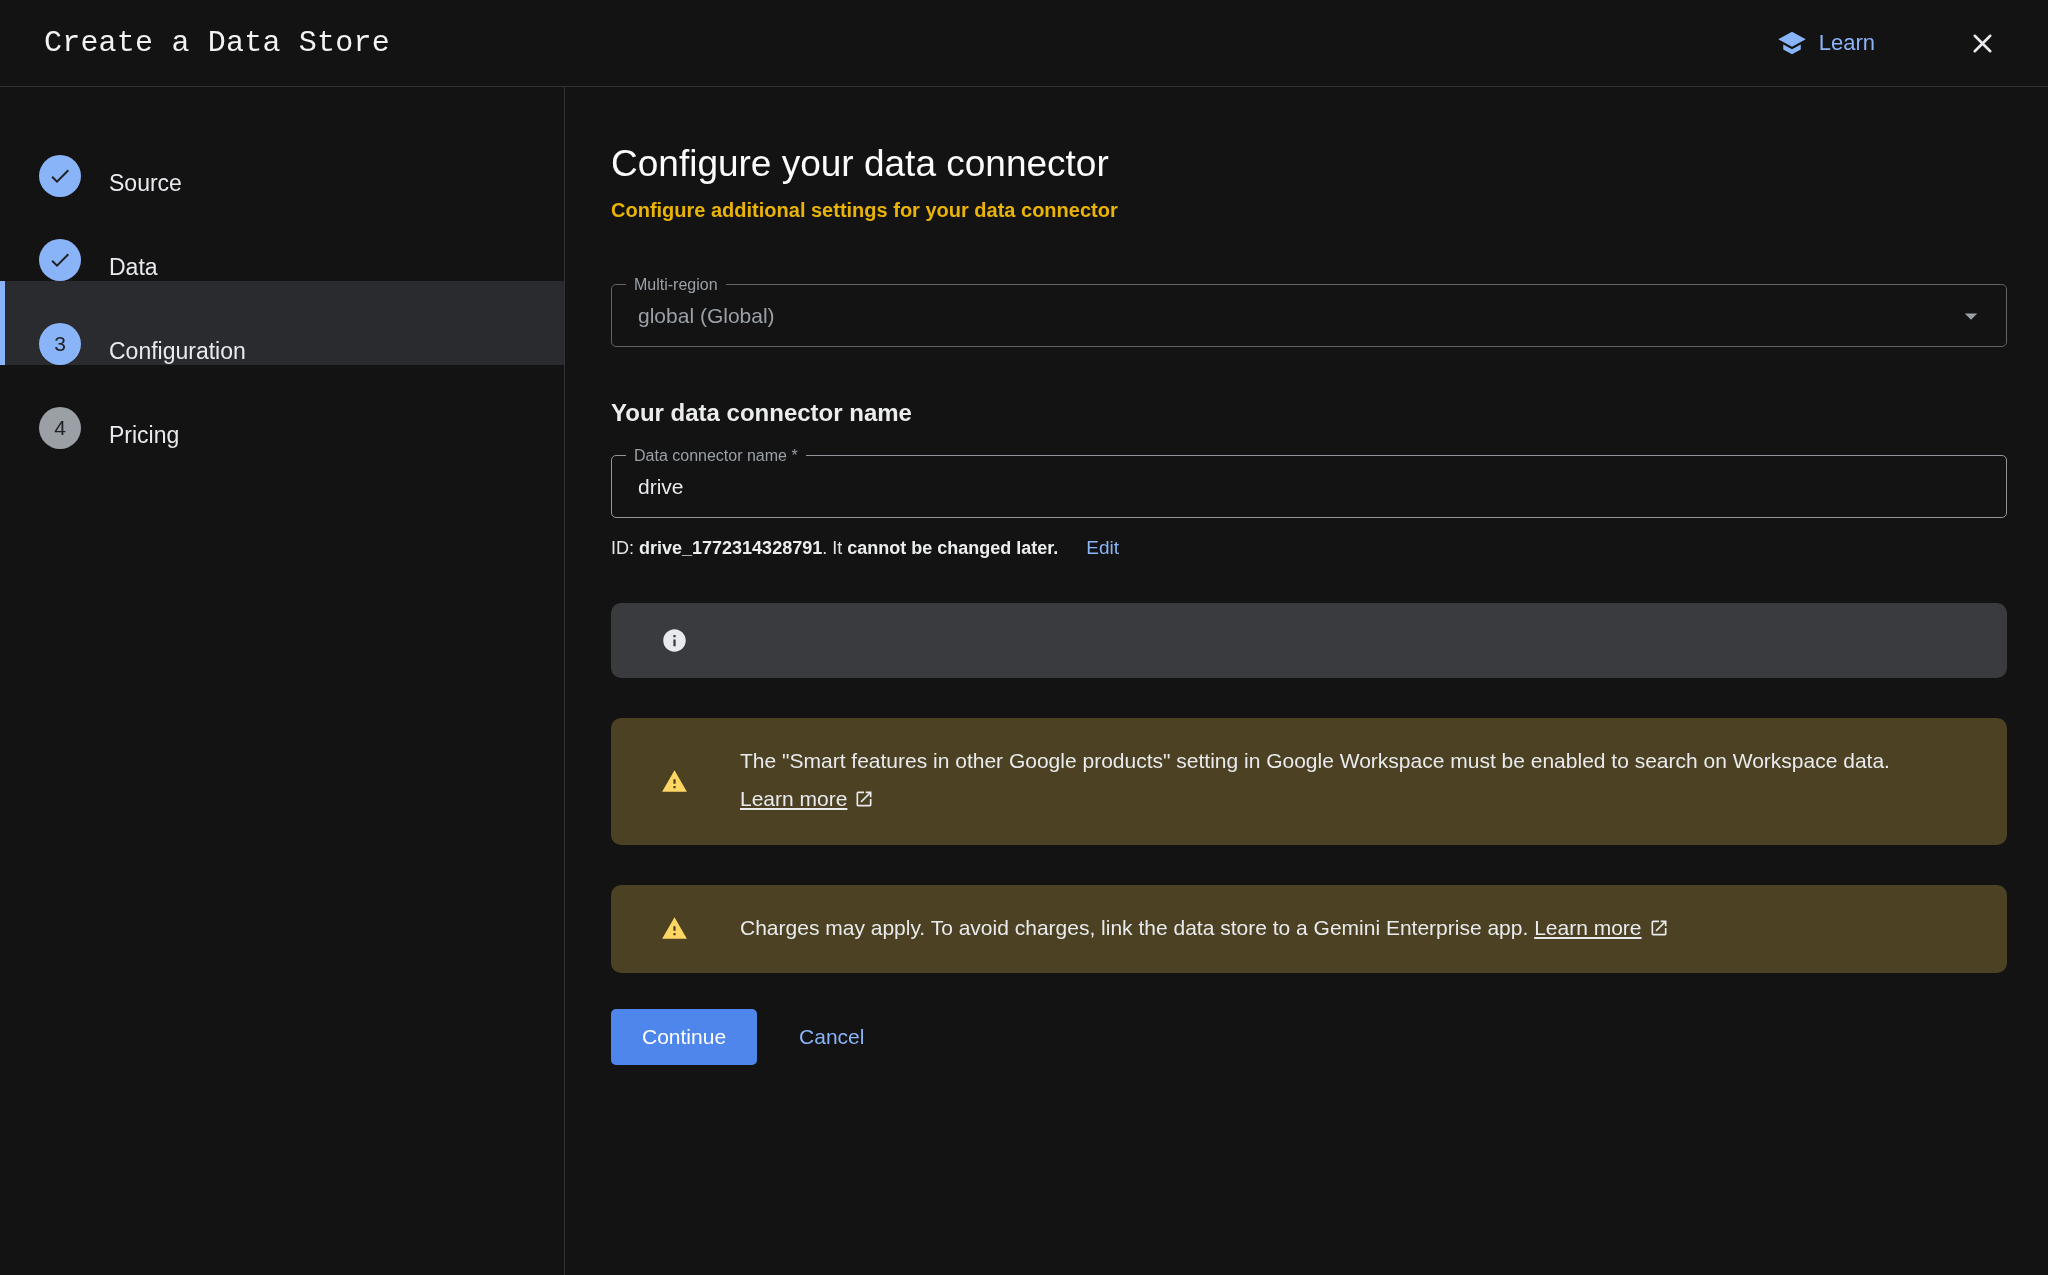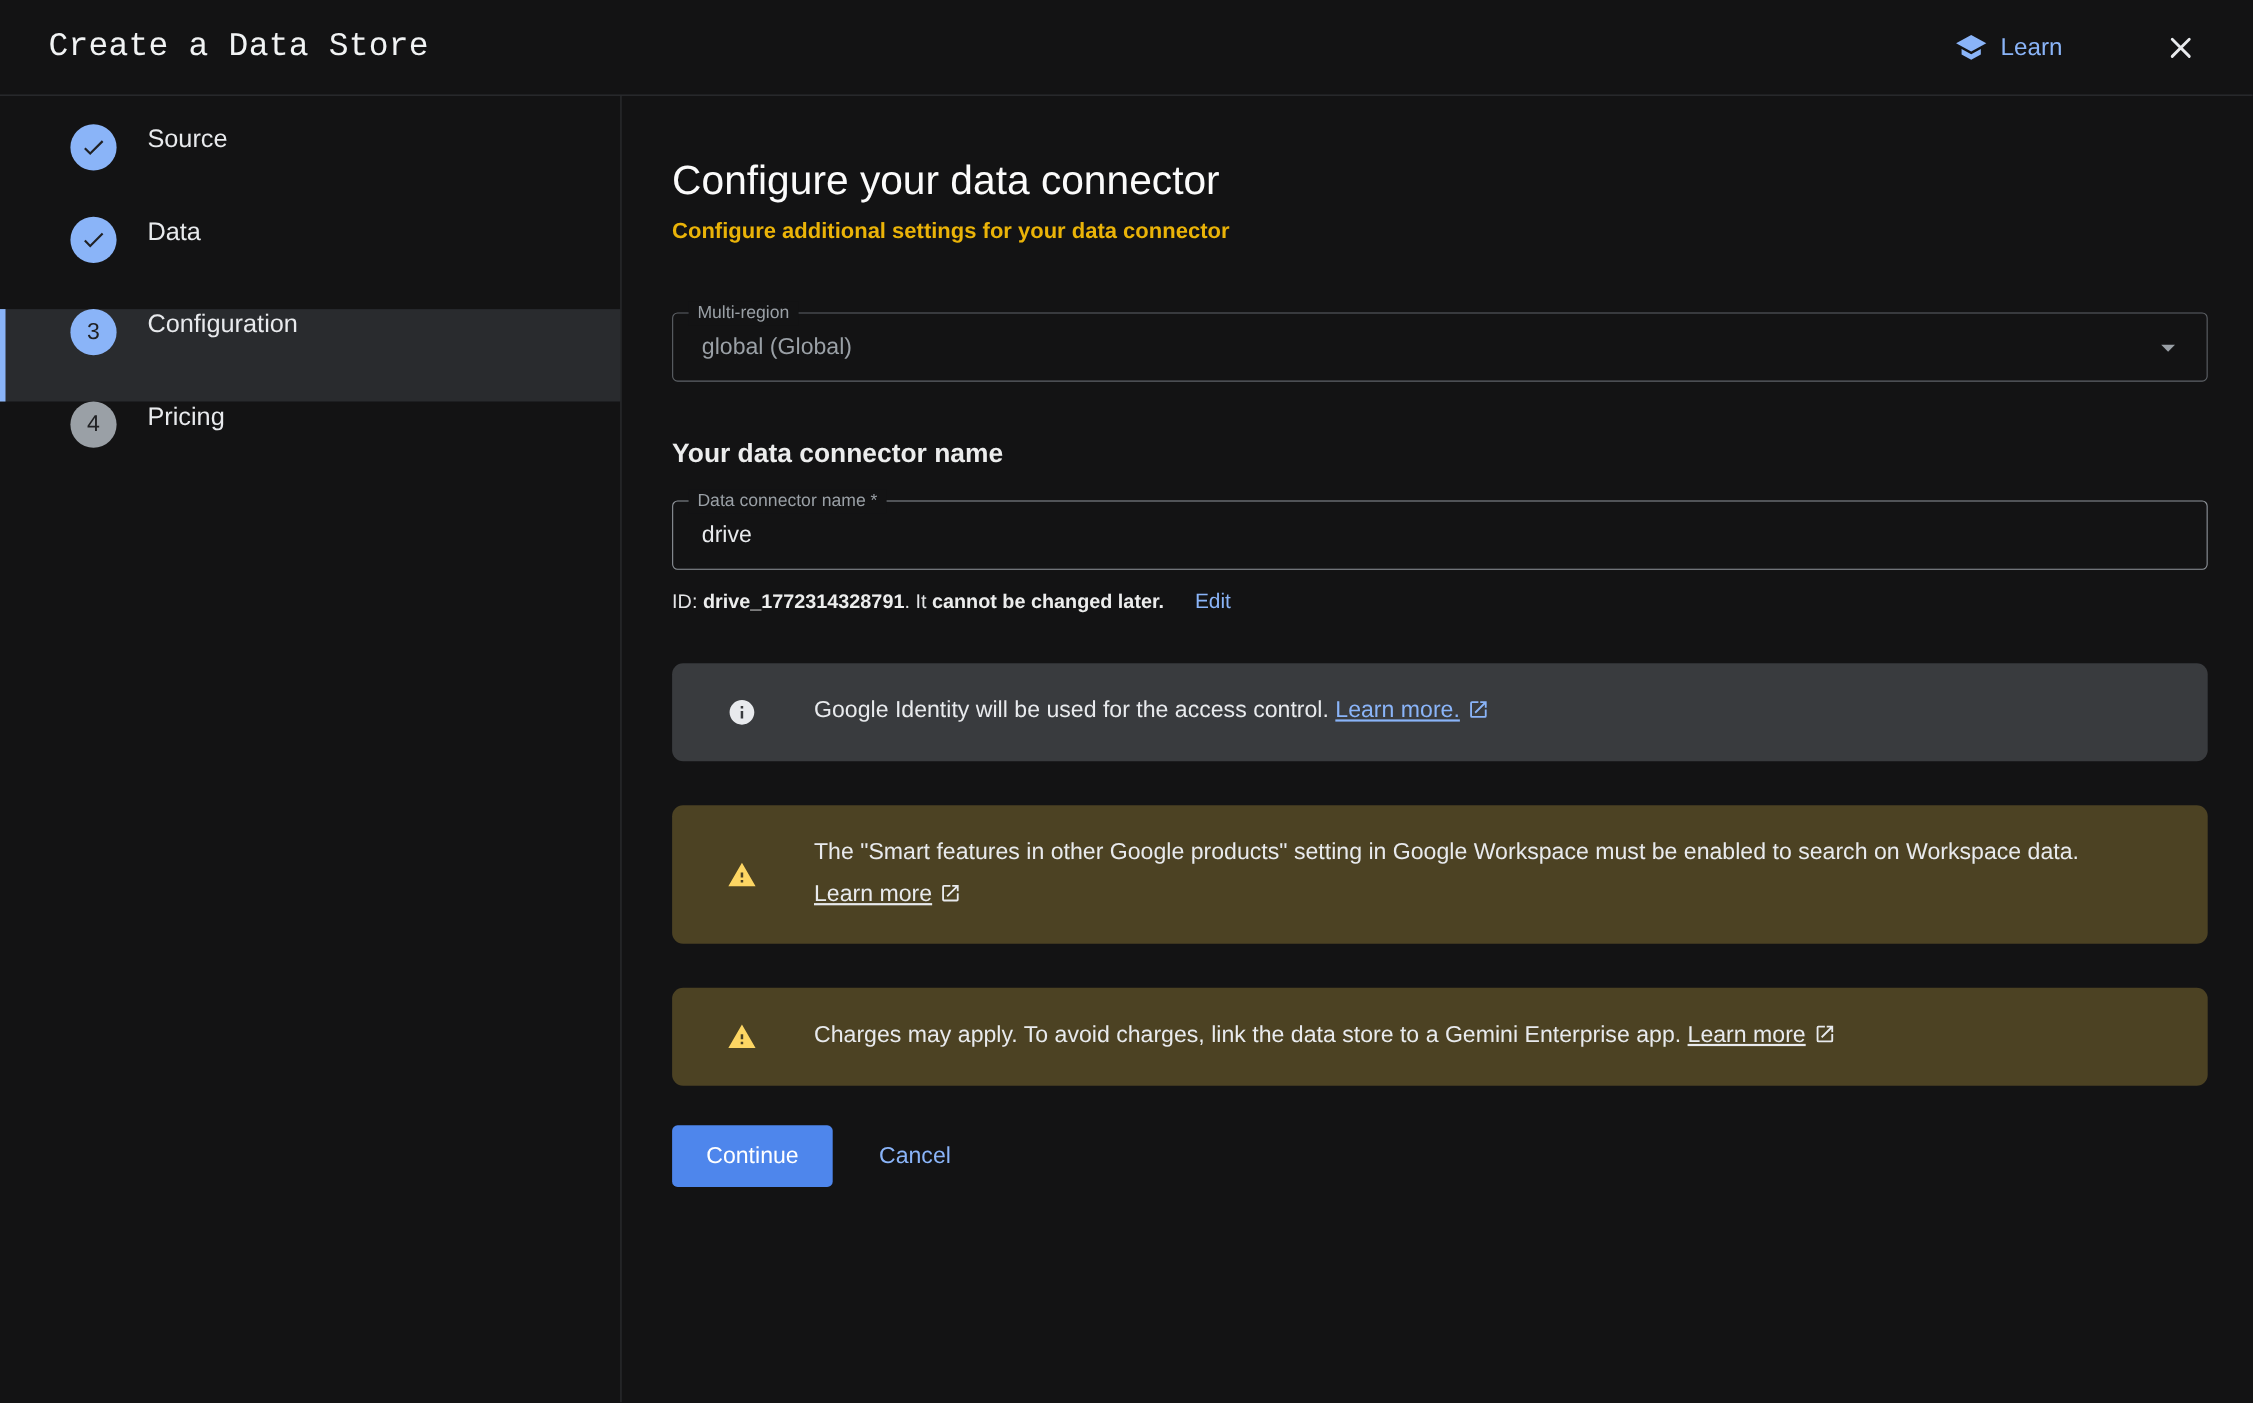--- a/index.html
+++ b/index.html
@@ -27,22 +27,22 @@
     background: none; border: none; cursor: pointer; font-family: inherit;
   }
   .icon-btn { background: none; border: none; cursor: pointer; display: flex; align-items: center; }
 
   
   .body-row { flex: 1; display: flex; min-height: 0; }
 
   
   .sidebar { width: 565px; flex: 0 0 565px; border-right: 1px solid #313235; padding-top: 26px; }
   .step {
-    height: 84px; display: flex; align-items: flex-start;
-    padding-left: 64px; gap: 28px; position: relative; cursor: pointer;
+    height: 84px; display: flex; align-items: flex-end;
+    padding-left: 39px; gap: 28px; position: relative; cursor: pointer;
   }
   .step.active { background: #292b2e; }
   .step.active::before {
     content: ""; position: absolute; left: 0; top: 0; bottom: 0;
     width: 5px; background: #8ab4f8;
   }
   .step-circle {
     width: 42px; height: 42px; flex: 0 0 42px; border-radius: 50%;
     display: flex; align-items: center; justify-content: center;
     font-size: 21px; font-weight: 500; color: #202124;
@@ -205,26 +205,20 @@
           <span><span>ID: </span><b>drive_1772314328791</b><span>. It </span><b>cannot be changed later.</b></span>
           <a class="edit-link">Edit</a>
         </div>
 
         <div class="banner info">
           <span class="banner-icon">
             <svg width="27" height="27" viewBox="0 0 24 24" fill="#e8eaed">
                 <path d="M12 2C6.48 2 2 6.48 2 12s4.48 10 10 10 10-4.48 10-10S17.52 2 12 2zm1 15h-2v-6h2v6zm0-8h-2V7h2v2z"></path>
               </svg>
           </span>
-          <span>
-            <span>Google Identity will be used for the access control.</span>
-            <a><span class="link-text">Learn more.</span><span class="ext-icon"><svg width="20" height="20" viewBox="0 0 24 24" fill="#8ab4f8">
-                    <path d="M19 19H5V5h7V3H5a2 2 0 0 0-2 2v14a2 2 0 0 0 2 2h14a2 2 0 0 0 2-2v-7h-2v7zM14 3v2h3.59l-9.83 9.83 1.41 1.41L19 6.41V10h2V3h-7z"></path>
-                  </svg></span></a>
-          </span>
         </div>
 
         <div class="banner warning">
           <span class="banner-icon">
             <svg width="27" height="27" viewBox="0 0 24 24" fill="#fdd663">
                 <path d="M1 21h22L12 2 1 21zm12-3h-2v-2h2v2zm0-4h-2v-4h2v4z"></path>
               </svg>
           </span>
           <span>
             <span>The "Smart features in other Google products" setting in Google Workspace must be enabled to search on Workspace data.</span>

